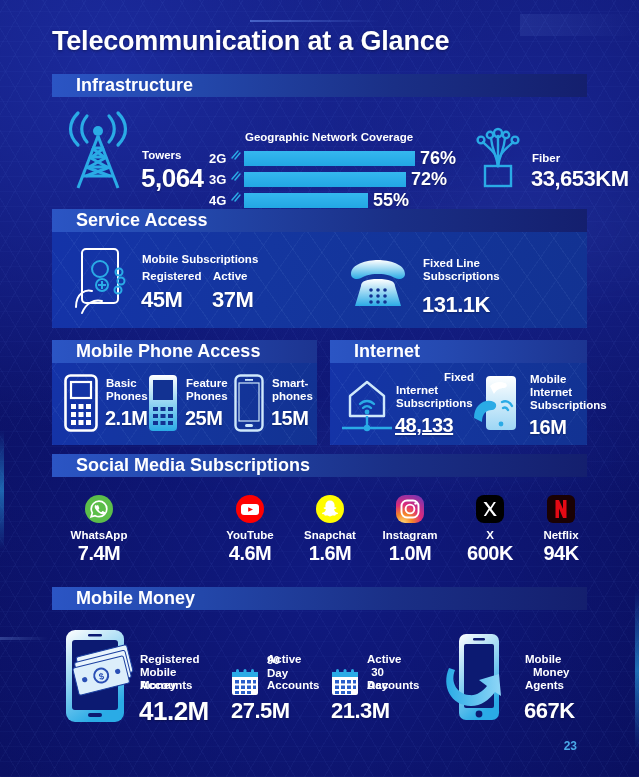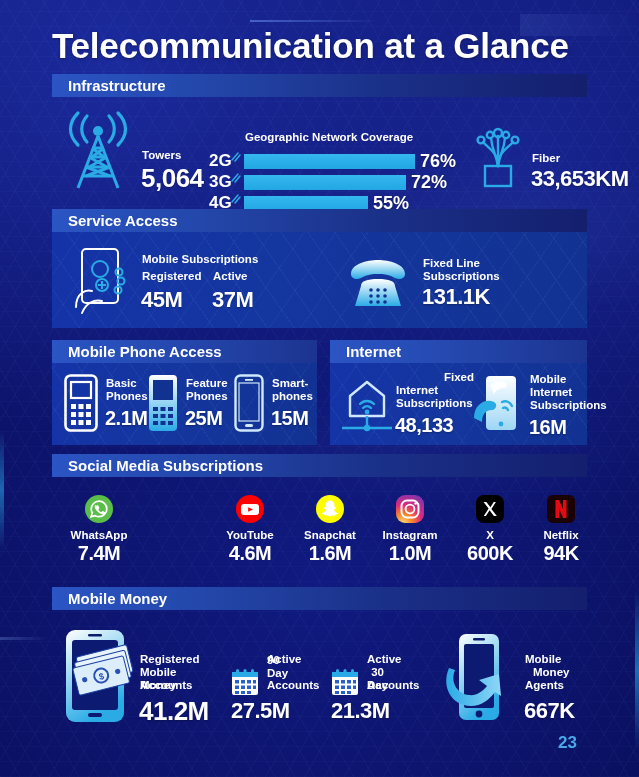--- a/index.html
+++ b/index.html
@@ -32,39 +32,39 @@
       radial-gradient(ellipse 420px 120px at 78% 30%, rgba(120,170,255,.22) 0%, rgba(120,170,255,0) 70%),
       radial-gradient(ellipse 380px 90px at 60% 58%, rgba(120,170,255,.16) 0%, rgba(120,170,255,0) 70%);
   }
   .streak{ position:absolute; background:linear-gradient(90deg, rgba(140,180,255,.28), rgba(140,180,255,0)); height:3px; }
   .edge-glow{ position:absolute; width:4px; background:linear-gradient(180deg,rgba(50,190,255,0),#2fb8f5,rgba(50,190,255,0)); }
 
   
   .page{ position:absolute; inset:0; }
   .title{
     position:absolute; left:52px; top:26px;
-    font-size:35px; font-weight:bold; color:#ffffff; letter-spacing:-.2px;
+    font-size:27px; font-weight:bold; color:#ffffff; letter-spacing:-.2px;
     text-shadow:0 1px 3px rgba(0,0,0,.35);
   }
   .title-rule{
     position:absolute; left:250px; top:20px; width:130px; height:2px;
     background:linear-gradient(90deg,rgba(110,150,245,.55),rgba(110,150,245,0));
   }
 
   
   .band{
     position:absolute; height:23px;
     background:linear-gradient(90deg,#2b55c4 0%,#2347aa 28%,#1a2f86 64%,#141f6e 100%);
     display:flex; align-items:center;
   }
   .band.narrow{
     background:linear-gradient(90deg,#2b55c4 0%,#2549b0 45%,#1c3490 100%);
   }
   .band span{
-    color:#fff; font-size:15px; font-weight:bold; padding-left:16px; white-space:nowrap;
+    color:#fff; font-size:18px; font-weight:bold; padding-left:24px; white-space:nowrap;
   }
 
   
   .panel{ position:absolute; }
   .panel.light{
     background:linear-gradient(100deg,#1433a8 0%,#14369f 40%,#123292 100%);
   }
   .panel.light:after{
     content:""; position:absolute; inset:0; opacity:.20;
     background:
@@ -80,39 +80,39 @@
   .v22{ font-size:22px; }
   .v20{ font-size:20px; }
   .v26{ font-size:26px; }
   .cell{ position:absolute; }
 
   
   .chart-title{
     position:absolute; color:#fff; font-size:11.5px; font-weight:bold;
   }
   .bar-row{ position:absolute; display:flex; align-items:center; }
-  .bar-g{ color:#ffffff; font-size:17px; font-weight:bold; width:26px; }
+  .bar-g{ color:#ffffff; font-size:13px; font-weight:bold; width:26px; }
   .bar-track{ height:15px; display:flex; align-items:center; }
   .bar-fill{
     height:15px; background:linear-gradient(180deg,#35b7ef,#22a7e4);
   }
   .bar-pct{
     color:#ffffff; font-size:18px; font-weight:bold; margin-left:5px;
     text-shadow:0 1px 2px rgba(0,0,0,.35);
   }
 
   
   .social{ position:absolute; text-align:center; width:74px; }
   .social .ic{ width:30px; height:30px; margin:0 auto 5px; border-radius:8px; display:block; }
   .social .nm{ color:#fff; font-size:11.5px; font-weight:bold; margin-bottom:1px; }
   .social .vl{ color:#fff; font-size:20px; font-weight:bold; letter-spacing:-.5px; }
 
   .pageno{
     position:absolute; right:62px; bottom:24px;
-    color:#4aa8e8; font-size:17px; font-weight:bold;
+    color:#4aa8e8; font-size:12px; font-weight:bold;
   }
   svg{ display:block; overflow:visible; }
 </style>
 </head>
 <body>
 
 <div class="bg-base"></div>
 <div class="bg-hex"></div>
 <div class="bg-swoosh"></div>
 <div class="streak" style="left:0;top:637px;width:48px;"></div>
@@ -282,21 +282,21 @@
             <circle cx="31" cy="36" r="1.8"></circle>
             <circle cx="38" cy="36" r="1.8"></circle>
           <circle cx="24" cy="42" r="1.8"></circle>
             <circle cx="31" cy="42" r="1.8"></circle>
             <circle cx="38" cy="42" r="1.8"></circle>
         </g>
       </svg>
     </span>
     <div class="lbl" style="position:absolute;left:76px;top:5px;">Fixed Line</div>
     <div class="lbl" style="position:absolute;left:76px;top:18px;">Subscriptions</div>
-    <div class="val v22" style="position:absolute;left:75px;top:32px;">131.1K</div>
+    <div class="val v22" style="position:absolute;left:75px;top:40px;">131.1K</div>
   </div>
 
   <div class="band narrow" style="left:52px;top:340px;width:265px;">
     <span>Mobile Phone Access</span>
   </div>
   <div class="band narrow" style="left:330px;top:340px;width:257px;">
     <span>Internet</span>
   </div>
   <div class="panel light" style="left:52px;top:363px;width:265px;height:82px;"></div>
   <div class="panel light" style="left:330px;top:363px;width:257px;height:82px;"></div>
@@ -376,21 +376,21 @@
           <path d="M27 34 C29.5 31.5 32.5 31.5 35 34"></path>
         </g>
         <circle cx="31" cy="38" r="2.4" fill="#2aabe6"></circle>
         <path d="M31 42 L31 54 M6 54 L56 54" stroke="#2aabe6" stroke-width="2.4" fill="none"></path>
         <circle cx="31" cy="54" r="3.2" fill="#2aabe6"></circle>
       </svg>
     </span>
     <div class="lbl" style="position:absolute;left:60px;top:1px;padding-left:48px;">Fixed</div>
     <div class="lbl" style="position:absolute;left:60px;top:14px;">Internet</div>
     <div class="lbl" style="position:absolute;left:60px;top:27px;">Subscriptions</div>
-    <div class="val v20" style="position:absolute;left:59px;top:44px;">48,133</div>
+    <div class="val v20" style="position:absolute;left:59px;top:44px;text-decoration:underline;">48,133</div>
   </div>
 
   <div class="cell" style="left:472px;top:370px;width:125px;height:68px;">
     <span style="position:absolute;left:0;top:2px;">
       <svg width="52" height="62" viewBox="0 0 52 62">
         <defs>
             <linearGradient id="ghm" x1="0" y1="0" x2="0" y2="1">
           <stop offset="0%" stop-color="#ffffff"></stop>
               <stop offset="100%" stop-color="#9dd6f5"></stop>
         </linearGradient>

